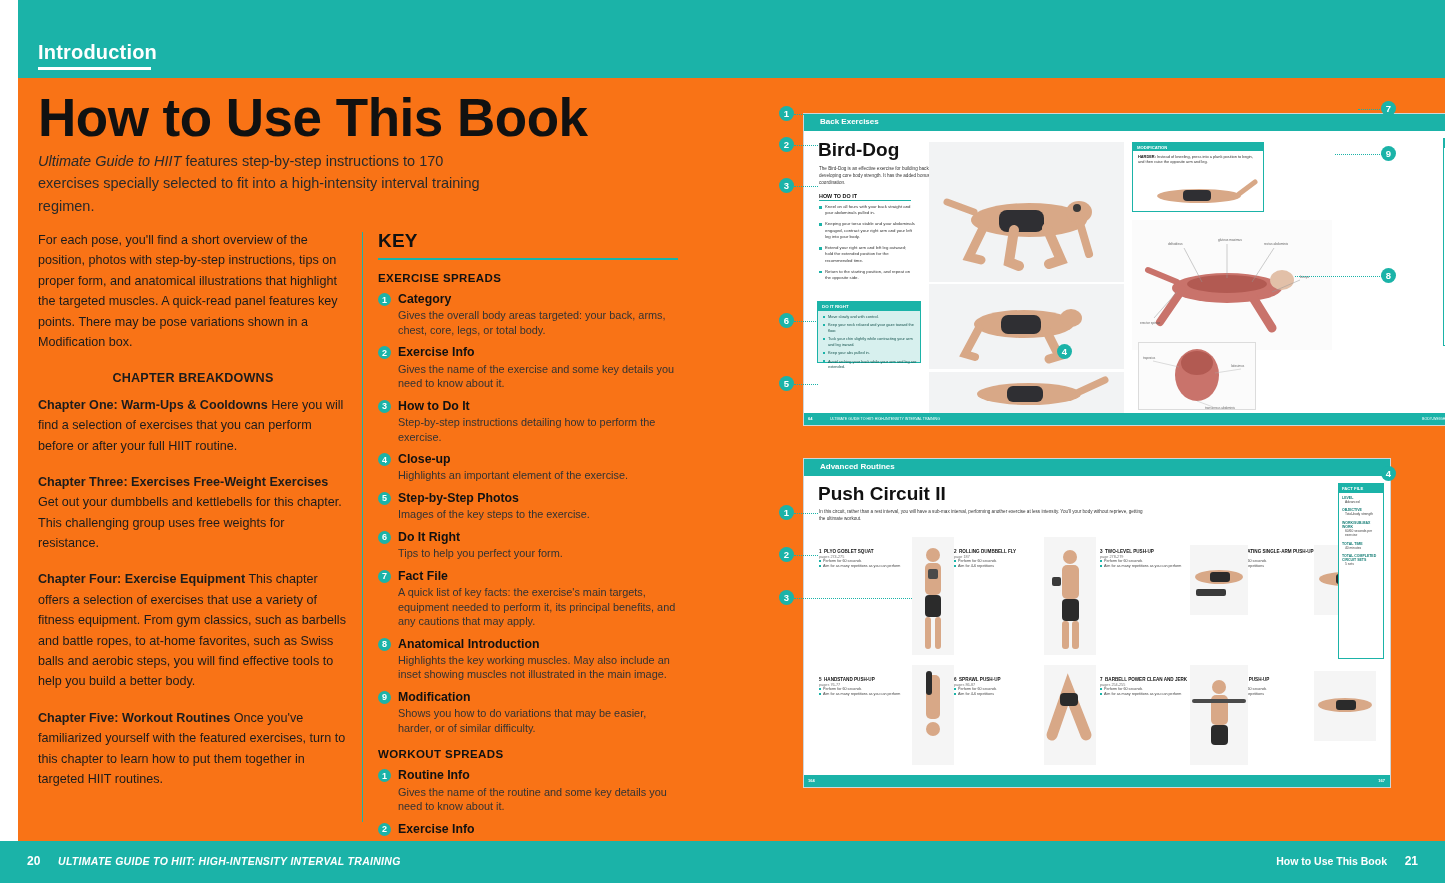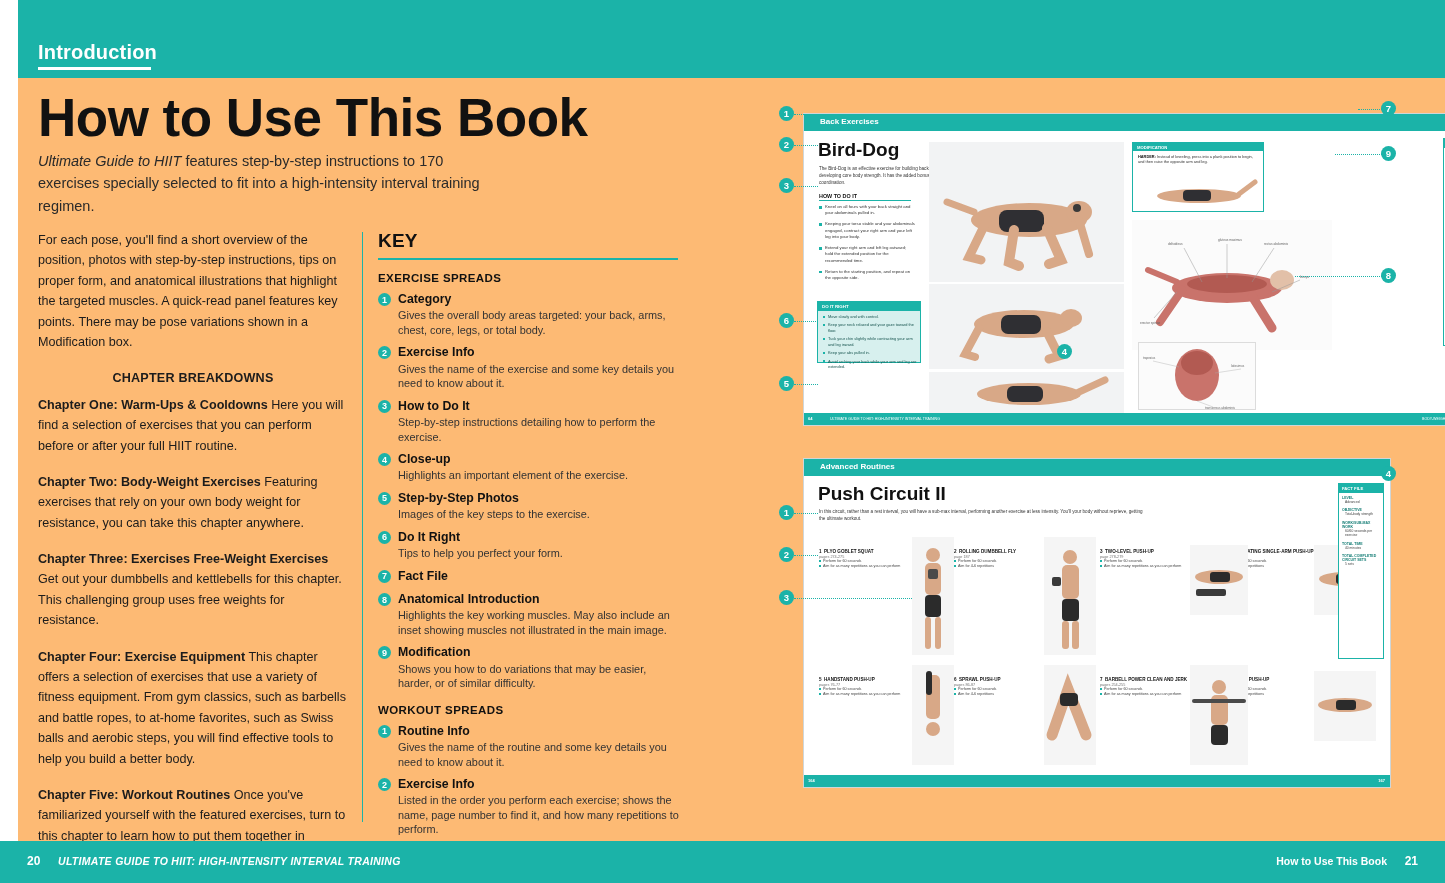--- a/index.html
+++ b/index.html
@@ -6,21 +6,21 @@
   html, body {
     margin: 0; padding: 0;
     width: 1445px; height: 883px;
     background: #ffffff;
     font-family: "Liberation Sans", sans-serif;
     overflow: hidden;
   }
   .page {
     position: relative;
     width: 1445px; height: 883px;
-    background: #fdba74;
+    background: #f97316;
   }
   
   .top-band {
     position: absolute; left: 0; top: 0; width: 1445px; height: 78px;
     background: #1bb3a8;
   }
   .top-band .chapter-label {
     position: absolute; left: 38px; top: 41px;
     font-size: 20px; font-weight: bold; color: #ffffff;
     letter-spacing: .2px;
@@ -214,21 +214,20 @@
   <div class="left-page">
     <h1 class="title">How to Use This Book</h1>
     <div class="subtitle">
       <i>Ultimate Guide to HIIT</i><span> features step-by-step instructions to 170 exercises specially selected to fit into a high-intensity interval training regimen.</span>
     </div>
 
     <div class="body-col">
       <p>For each pose, you'll find a short overview of the position, photos with step-by-step instructions, tips on proper form, and anatomical illustrations that highlight the targeted muscles. A quick-read panel features key points. There may be pose variations shown in a Modification box.</p>
       <p class="h-sub">CHAPTER BREAKDOWNS</p>
       <p><span class="lead">Chapter One: Warm-Ups &amp; Cooldowns</span><span> Here you will find a selection of exercises that you can perform before or after your full HIIT routine.</span></p>
-      <p><span class="lead">Chapter Two: Body-Weight Exercises</span><span> Featuring exercises that rely on your own body weight for resistance, you can take this chapter anywhere.</span></p>
       <p><span class="lead">Chapter Three: Exercises Free-Weight Exercises</span><span> Get out your dumbbells and kettlebells for this chapter. This challenging group uses free weights for resistance.</span></p>
       <p><span class="lead">Chapter Four: Exercise Equipment</span><span> This chapter offers a selection of exercises that use a variety of fitness equipment. From gym classics, such as barbells and battle ropes, to at-home favorites, such as Swiss balls and aerobic steps, you will find effective tools to help you build a better body.</span></p>
       <p><span class="lead">Chapter Five: Workout Routines</span><span> Once you've familiarized yourself with the featured exercises, turn to this chapter to learn how to put them together in targeted HIIT routines.</span></p>
     </div>
 
     <div class="key-col">
       <p class="key-title">KEY</p>
       <div class="key-rule"></div>
       <p class="grp-title">EXERCISE SPREADS</p>
 
@@ -258,20 +257,21 @@
         <div class="k-desc">Images of the key steps to the exercise.</div>
       </div>
       <div class="key-item">
         <span class="num">6</span>
         <div class="k-name">Do It Right</div>
         <div class="k-desc">Tips to help you perfect your form.</div>
       </div>
       <div class="key-item">
         <span class="num">7</span>
         <div class="k-name">Fact File</div>
+        <div class="k-desc">A quick list of key facts: the exercise's main targets, equipment needed to perform it, its principal benefits, and any cautions that may apply.</div>
       </div>
       <div class="key-item">
         <span class="num">8</span>
         <div class="k-name">Anatomical Introduction</div>
         <div class="k-desc">Highlights the key working muscles. May also include an inset showing muscles not illustrated in the main image.</div>
       </div>
       <div class="key-item">
         <span class="num">9</span>
         <div class="k-name">Modification</div>
         <div class="k-desc">Shows you how to do variations that may be easier, harder, or of similar difficulty.</div>

